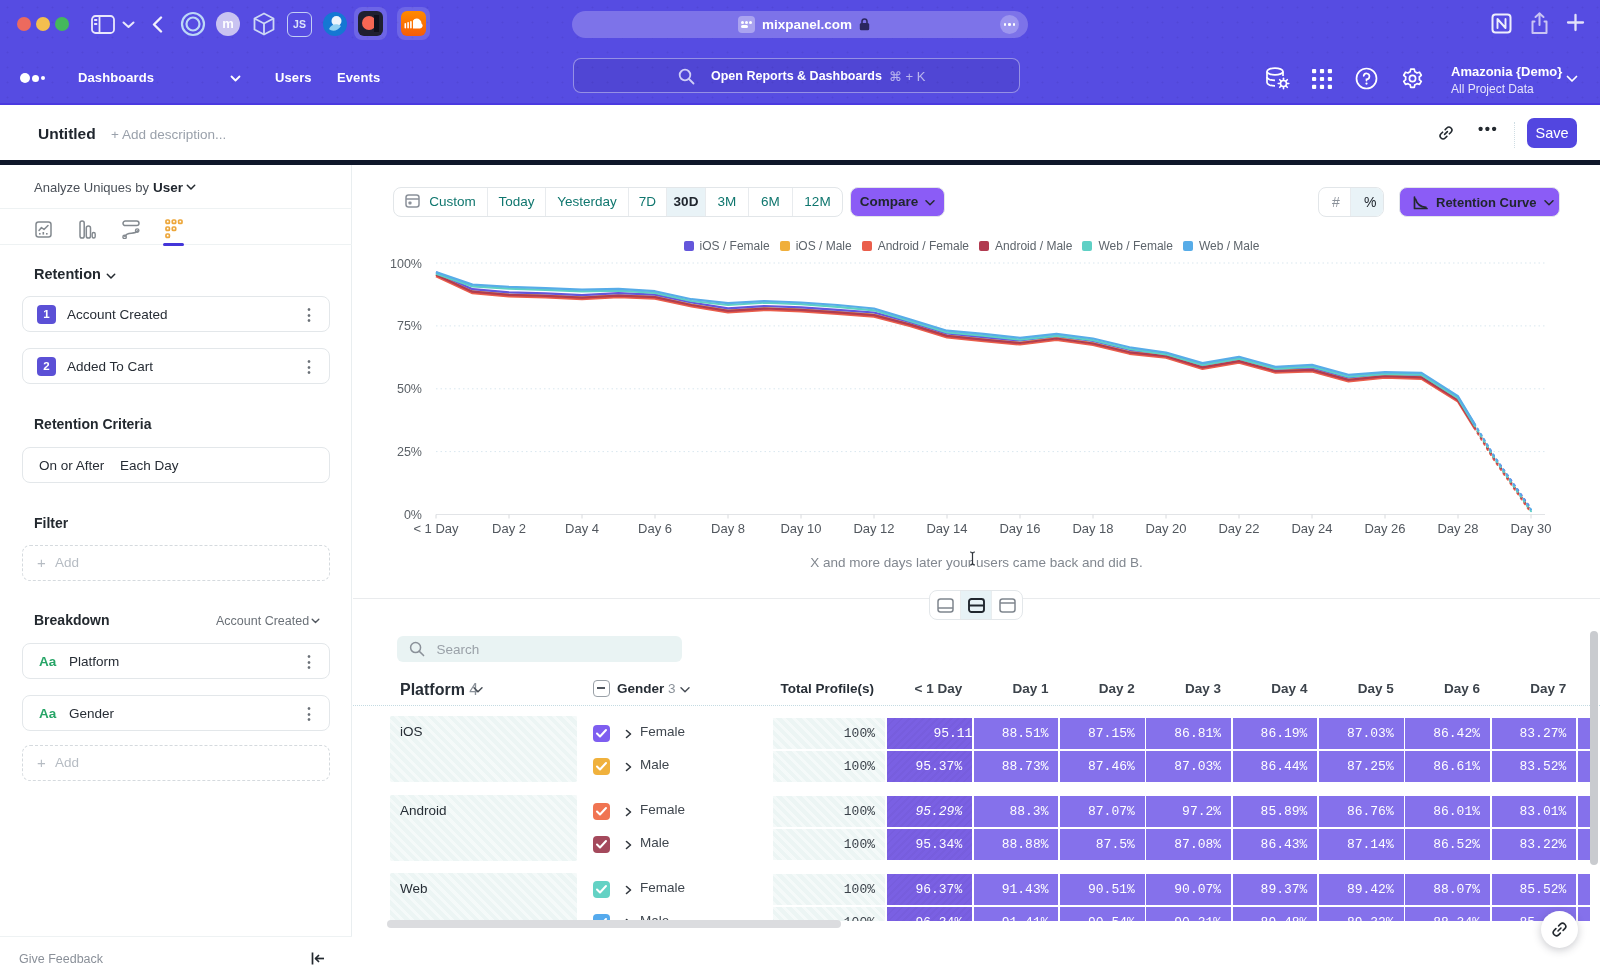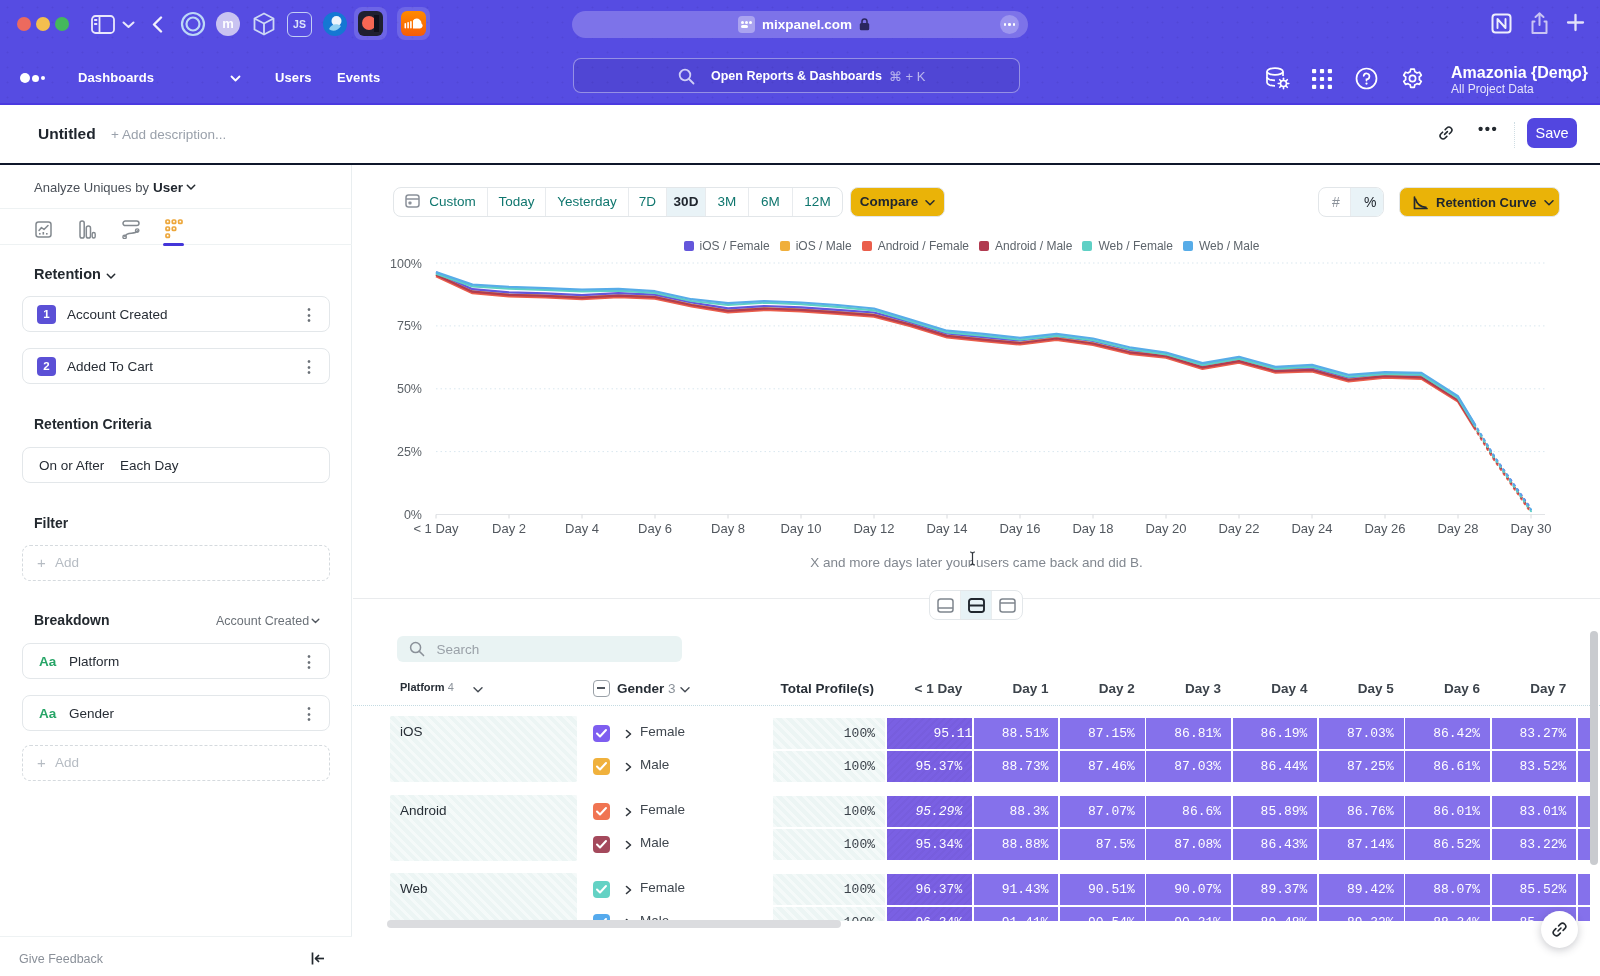--- a/index.html
+++ b/index.html
@@ -13,39 +13,39 @@
   background-size:15px 15px; }
 .tl { position:absolute; top:17px; width:14px; height:14px; border-radius:50%; }
 .chromeicon { position:absolute; top:11px; width:26px; height:26px; }
 #urlbar { position:absolute; left:572px; top:11px; width:456px; height:27px; border-radius:14px;
   background:#7d73e9; color:#fff; }
 #navsearch { position:absolute; left:573px; top:58px; width:447px; height:35px; border-radius:8px;
   background:rgba(25,15,90,0.10); border:1px solid rgba(255,255,255,0.40); }
 .navlink { position:absolute; top:70px; color:#fff; font-size:13px; font-weight:700; letter-spacing:0.1px; }
 
 #page { position:absolute; left:0; top:107px; width:1600px; height:869px; background:#fff; }
-#pagehead { position:absolute; left:0; top:0; width:1600px; height:58px; border-bottom:2px solid #0f172a; background:#fff; }
+#pagehead { position:absolute; left:0; top:0; width:1600px; height:58px; border-bottom:5px solid #0f172a; background:#fff; }
 #savebtn { position:absolute; left:1527px; top:11px; width:50px; height:30px; background:#5246e0; border-radius:7px;
   color:#fff; font-size:14.5px; font-weight:400; text-align:center; line-height:30px; }
 
 #sidebar { position:absolute; left:0; top:58px; width:352px; height:811px; border-right:1px solid #e9eef0; background:#fff; }
 .sideh { color:#23292f; font-weight:700; font-size:14px; }
 .card { position:absolute; left:22px; width:308px; height:36px; border:1px solid #e3e7ea; border-radius:8px; background:#fff; }
 .badge { position:absolute; left:14px; top:8px; width:19px; height:19px; background:#5b50d6; border-radius:4px;
   color:#fff; font-size:11.5px; font-weight:700; text-align:center; line-height:19px; }
 .cardlabel { position:absolute; left:44px; top:10px; font-size:13.5px; color:#272d35; }
 .dots3 { position:absolute; right:17px; top:10px; color:#6a7077; font-size:10px; line-height:5.5px; text-align:center; width:6px; letter-spacing:0; }
 .addbox { position:absolute; left:22px; width:308px; height:36px; border:1px dashed #d5dade; border-radius:8px; color:#b6bcc3; font-size:13.5px; }
 
 #main { position:absolute; left:353px; top:58px; width:1247px; height:811px; background:#fff; }
 .segwrap { position:absolute; display:flex; border:1px solid #e2e6e9; border-radius:8px; background:#fff; overflow:hidden; }
 .seg { height:28px; line-height:28px; font-size:13.5px; color:#0f766e; padding:0 13px; border-right:1px solid #e8ebee; }
 .seg:last-child { border-right:none; }
 .seg.sel { background:#e9f3f7; color:#20262e; font-weight:700; }
-.btn { position:absolute; border:1px solid #e2e6e9; border-radius:8px; background:#eab308; height:30px;
+.btn { position:absolute; border:1px solid #e2e6e9; border-radius:8px; background:#8b5cf6; height:30px;
   font-size:13.5px; color:#20262e; font-weight:700; }
 .legend { position:absolute; top:74px; font-size:12px; color:#5d646b; display:flex; align-items:center; }
 .lsq { width:10px; height:10px; border-radius:2px; display:inline-block; margin-right:6px; }
 .litem { display:flex; align-items:center; margin-right:10px; }
 
 .skel { background:#ecf5f4; background-image:repeating-linear-gradient(45deg, rgba(255,255,255,0.45) 0 3px, transparent 3px 7px); }
 .pcell { position:absolute; background:#8571EB; color:#fff; font-family:"Liberation Mono", monospace;
   font-size:13px; text-align:right; line-height:31px; padding-right:10px; height:31px; width:84.8px; }
 .pcell.c0 { background:#7A60E3; background-image:repeating-linear-gradient(135deg, rgba(0,0,30,0.028) 0 2px, transparent 2px 5px); }
 .totcell { position:absolute; width:112px; height:31px; font-family:"Liberation Mono", monospace; font-size:13px;
@@ -189,21 +189,21 @@
   </svg>
   <svg class="abs" style="left:1355px; top:67px;" width="23" height="23" viewBox="0 0 23 23">
     <circle cx="11.5" cy="11.5" r="10" fill="none" stroke="#fff" stroke-width="1.7"></circle>
     <path d="M8.7 8.8 A2.9 2.9 0 1 1 11.5 12.3 V13.6" fill="none" stroke="#fff" stroke-width="1.7" stroke-linecap="round"></path>
     <circle cx="11.5" cy="16.6" r="1.15" fill="#fff"></circle>
   </svg>
   <svg class="abs" style="left:1401px; top:67px;" width="23" height="23" viewBox="0 0 23 23">
     <path fill="none" stroke="#fff" stroke-width="1.7" stroke-linejoin="round" d="M9.7 2.2 h3.6 l0.5 2.5 a7.6 7.6 0 0 1 2.2 1.3 l2.5-0.8 1.8 3.1 -2 1.7 a7.6 7.6 0 0 1 0 2.6 l2 1.7 -1.8 3.1 -2.5-0.8 a7.6 7.6 0 0 1 -2.2 1.3 l-0.5 2.5 h-3.6 l-0.5-2.5 a7.6 7.6 0 0 1 -2.2-1.3 l-2.5 0.8 -1.8-3.1 2-1.7 a7.6 7.6 0 0 1 0-2.6 l-2-1.7 1.8-3.1 2.5 0.8 a7.6 7.6 0 0 1 2.2-1.3 Z"></path>
     <circle cx="11.5" cy="11.5" r="3.1" fill="none" stroke="#fff" stroke-width="1.7"></circle>
   </svg>
-  <div class="abs" style="left:1451px; top:64px; width:110px; font-size:16px; font-weight:700; color:#fff; white-space:nowrap;">Amazonia {Demo}</div>
+  <div class="abs" style="left:1451px; top:64px; width:110px; font-size:13px; font-weight:700; color:#fff; white-space:nowrap;">Amazonia {Demo}</div>
   <div class="abs" style="left:1451px; top:82px; font-size:12px; font-weight:400; color:rgba(255,255,255,0.85); white-space:nowrap;">All Project Data</div>
   <svg class="abs" style="left:1566px; top:75px;" width="12" height="8" viewBox="0 0 12 8">
     <path d="M1.5 1.5 L6 6 L10.5 1.5" fill="none" stroke="#fff" stroke-width="1.7" stroke-linecap="round" stroke-linejoin="round"></path>
   </svg>
 </div>
 <div id="page">
   <div id="pagehead">
     <div class="abs" style="left:38px; top:18px; font-size:15.5px; font-weight:700; color:#20262e;">Untitled</div>
     <div class="abs" style="left:111px; top:20px; font-size:13.5px; color:#9aa1ab;">+ Add description...</div>
     <svg class="abs" style="left:1438px; top:18px;" width="16" height="16" viewBox="0 0 16 16">
@@ -432,21 +432,21 @@
           </svg>
         </div>
       </div>
 <div class="abs skel" style="left:43.6px; top:471px; width:285px; height:26px; border-radius:6px; background:#e9f3f3;">
         <svg style="position:absolute; left:12px; top:5px;" width="16" height="16" viewBox="0 0 17 17">
           <circle cx="7" cy="7" r="5.3" fill="none" stroke="#8a9199" stroke-width="1.6"></circle>
           <line x1="11" y1="11" x2="15.5" y2="15.5" stroke="#8a9199" stroke-width="1.6" stroke-linecap="round"></line>
         </svg>
         <span style="position:absolute; left:40px; top:6px; font-size:13.5px; color:#9aa1a8;">Search</span>
       </div>
-<div class="abs" style="left:47px; top:516px; font-size:11px; font-weight:700; color:#272e36;">Platform <span style="color:#8a9199; font-weight:400;">4</span></div>
+<div class="abs" style="left:47px; top:516px; font-size:16px; font-weight:700; color:#272e36;">Platform <span style="color:#8a9199; font-weight:400;">4</span></div>
 <svg class="abs" style="left:120px; top:522px;" width="10" height="6" viewBox="0 0 10 6">
         <path d="M1 0.8 L5 4.8 L9 0.8" fill="none" stroke="#444a52" stroke-width="1.4" stroke-linecap="round" stroke-linejoin="round"></path>
       </svg>
 <div class="abs" style="left:240px; top:515px; width:17px; height:17px; border:1.5px solid #9aa1a8; border-radius:4px; background:#fff;">
         <div style="position:absolute; left:3px; top:6px; width:8px; height:1.8px; background:#50565e;"></div>
       </div>
 <div class="abs" style="left:264px; top:516px; font-size:13.5px; font-weight:700; color:#272e36;">Gender <span style="color:#8a9199; font-weight:400;">3</span></div>
 <svg class="abs" style="left:327px; top:522px;" width="10" height="6" viewBox="0 0 10 6">
         <path d="M1 0.8 L5 4.8 L9 0.8" fill="none" stroke="#444a52" stroke-width="1.4" stroke-linecap="round" stroke-linejoin="round"></path>
       </svg>
@@ -511,21 +511,21 @@
           </svg>
         </div>
 <svg class="abs" style="left:272px; top:102px;" width="7" height="10" viewBox="0 0 7 10">
           <path d="M1.5 1.5 L5.5 5 L1.5 8.5" fill="none" stroke="#30363d" stroke-width="1.6" stroke-linecap="round" stroke-linejoin="round"></path>
         </svg>
 <div class="gname" style="left:287px; top:97px;">Female</div>
 <div class="abs skel totcell" style="left:420px; top:91px;">100%</div>
 <div class="pcell c0" style="left:534.4px; top:91px;font-style:italic;">95.29%</div>
 <div class="pcell" style="left:620.7px; top:91px;">88.3%</div>
 <div class="pcell" style="left:707.0px; top:91px;">87.07%</div>
-<div class="pcell" style="left:793.3px; top:91px;">86.6%</div>
+<div class="pcell" style="left:793.3px; top:91px;">97.2%</div>
 <div class="pcell" style="left:879.6px; top:91px;">85.89%</div>
 <div class="pcell" style="left:965.9px; top:91px;">86.76%</div>
 <div class="pcell" style="left:1052.2px; top:91px;">86.01%</div>
 <div class="pcell" style="left:1138.5px; top:91px;">83.01%</div>
 <div class="pcell" style="left:1224.8px; top:91px;">81.1%</div>
 <div class="cbx" style="left:240px; top:131px; background:#a4495c;">
           <svg width="13" height="11" viewBox="0 0 13 11">
             <path d="M2 5.5 L5 8.5 L11 2" fill="none" stroke="#fff" stroke-width="2" stroke-linecap="round" stroke-linejoin="round"></path>
           </svg>
         </div>

